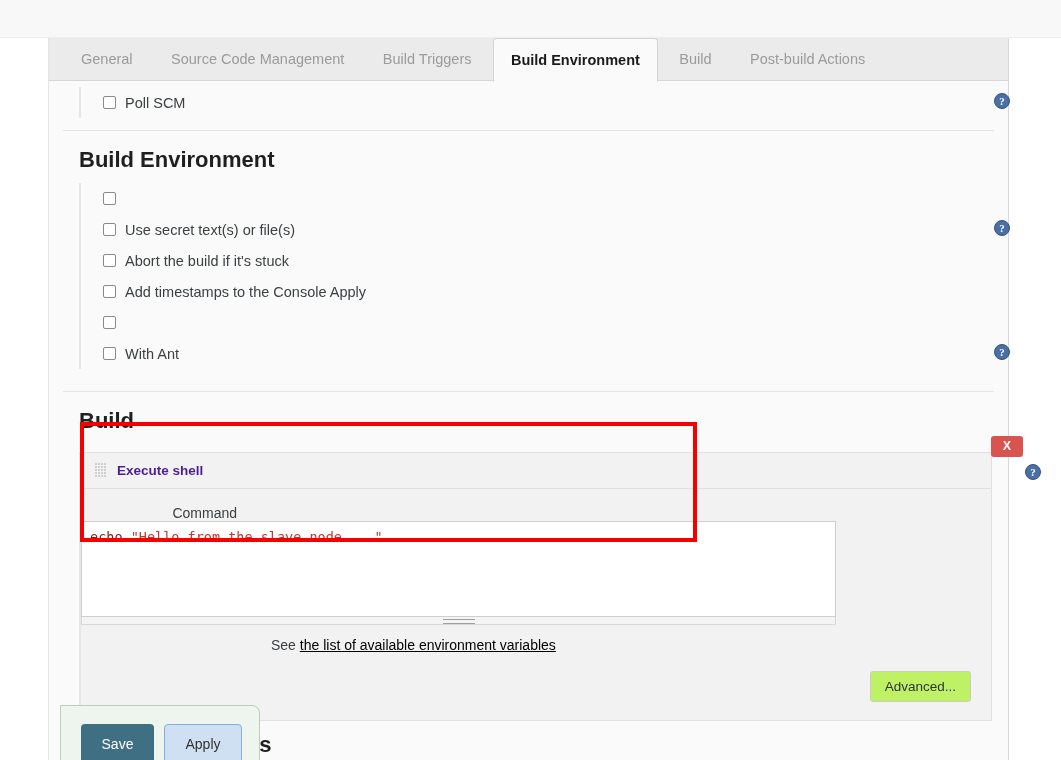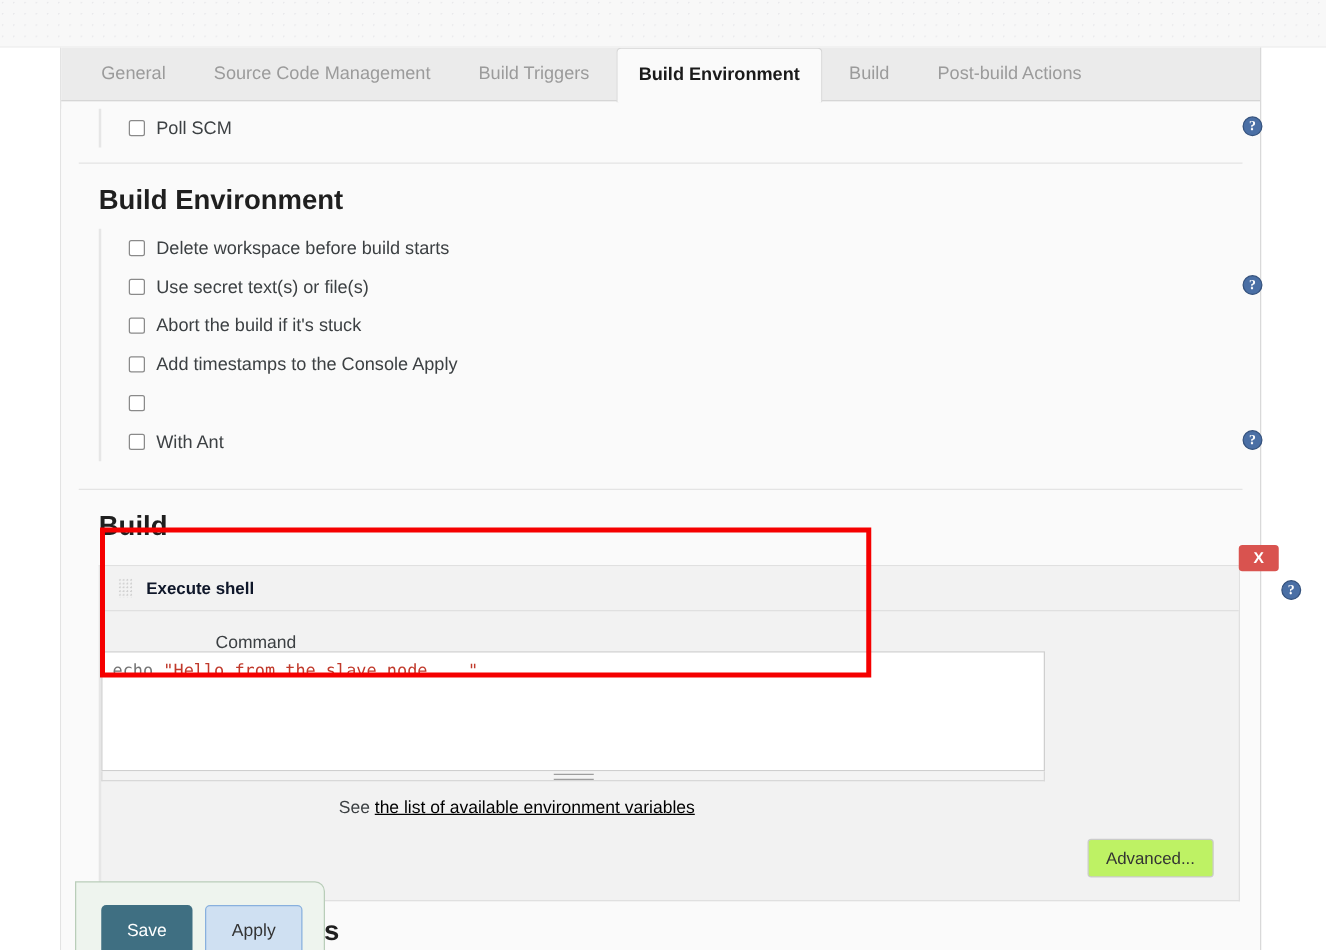--- a/index.html
+++ b/index.html
@@ -161,21 +161,21 @@
   .grip {
     width: 11px; height: 15px;
     margin-right: 11px;
     background-image: radial-gradient(circle at 1px 1px, #cfcfcf 0.8px, transparent 0.9px);
     background-size: 3px 3px;
     cursor: move;
   }
   .block-title {
     font-size: 13.5px;
     font-weight: bold;
-    color: #0f172a;
+    color: #4c1d95;
   }
   .x-btn {
     position: absolute;
     right: -24px; top: -17px;
     width: 32px; height: 21px;
     background: #d9534f;
     color: #fff;
     font-size: 12.5px;
     font-weight: bold;
     text-align: center;
@@ -206,21 +206,21 @@
     background: #ffffff;
     border: 1px solid #cfcfcf;
     padding: 6px 8px;
     font-family: "DejaVu Sans Mono", monospace;
     font-size: 13.5px;
     line-height: 18px;
     white-space: pre;
     overflow: hidden;
     cursor: text;
   }
-  .tok-cmd { color: #737373; }
+  .tok-cmd { color: #7f1d1d; }
   .tok-str { color: #c0392b; }
   .resize-bar {
     width: 755px;
     height: 8px;
     background: #f4f4f4;
     border: 1px solid #d8d8d8;
     border-top: none;
     position: relative;
     cursor: ns-resize;
   }
@@ -367,21 +367,20 @@
       <div class="sep" style="margin-top:12px;"></div>
 
       
       <div class="sec-head">Build Environment</div>
 
       
       <div class="cb-group">
 
         <div class="cb-row">
           <span class="cb"></span>
-          <span class="cb-label">Delete workspace before build starts</span>
         </div>
 
         <div class="cb-row">
           <span class="cb"></span>
           <span class="cb-label">Use secret text(s) or file(s)</span>
           <span class="help" style="left:901px; top:6px;">?</span>
         </div>
 
         <div class="cb-row">
           <span class="cb"></span>

